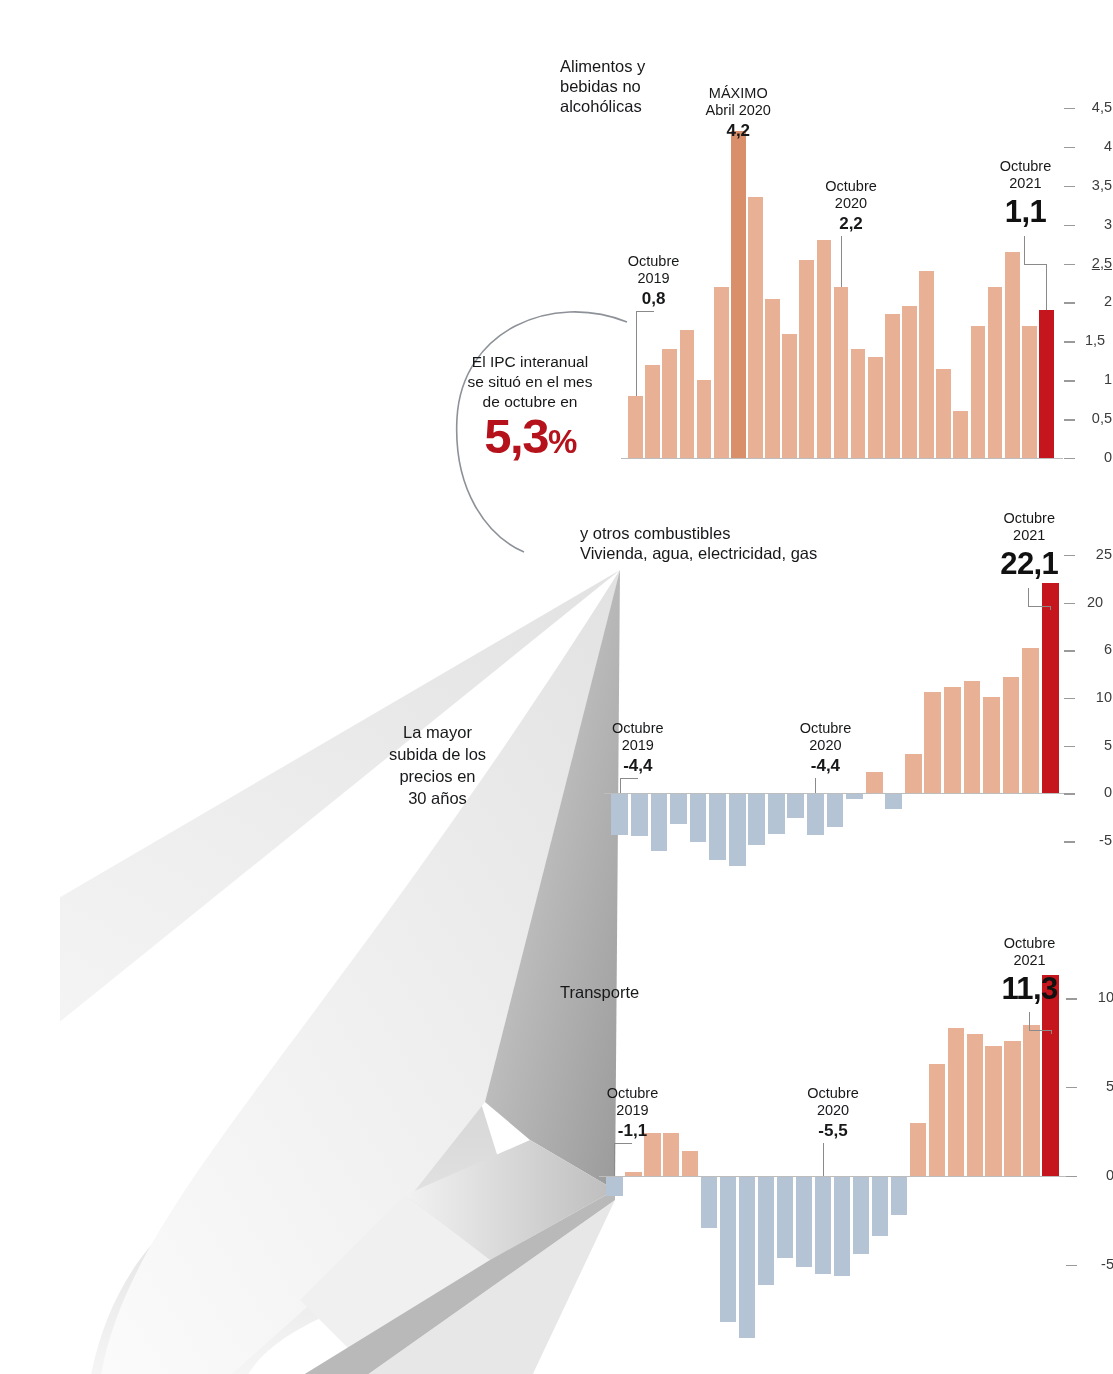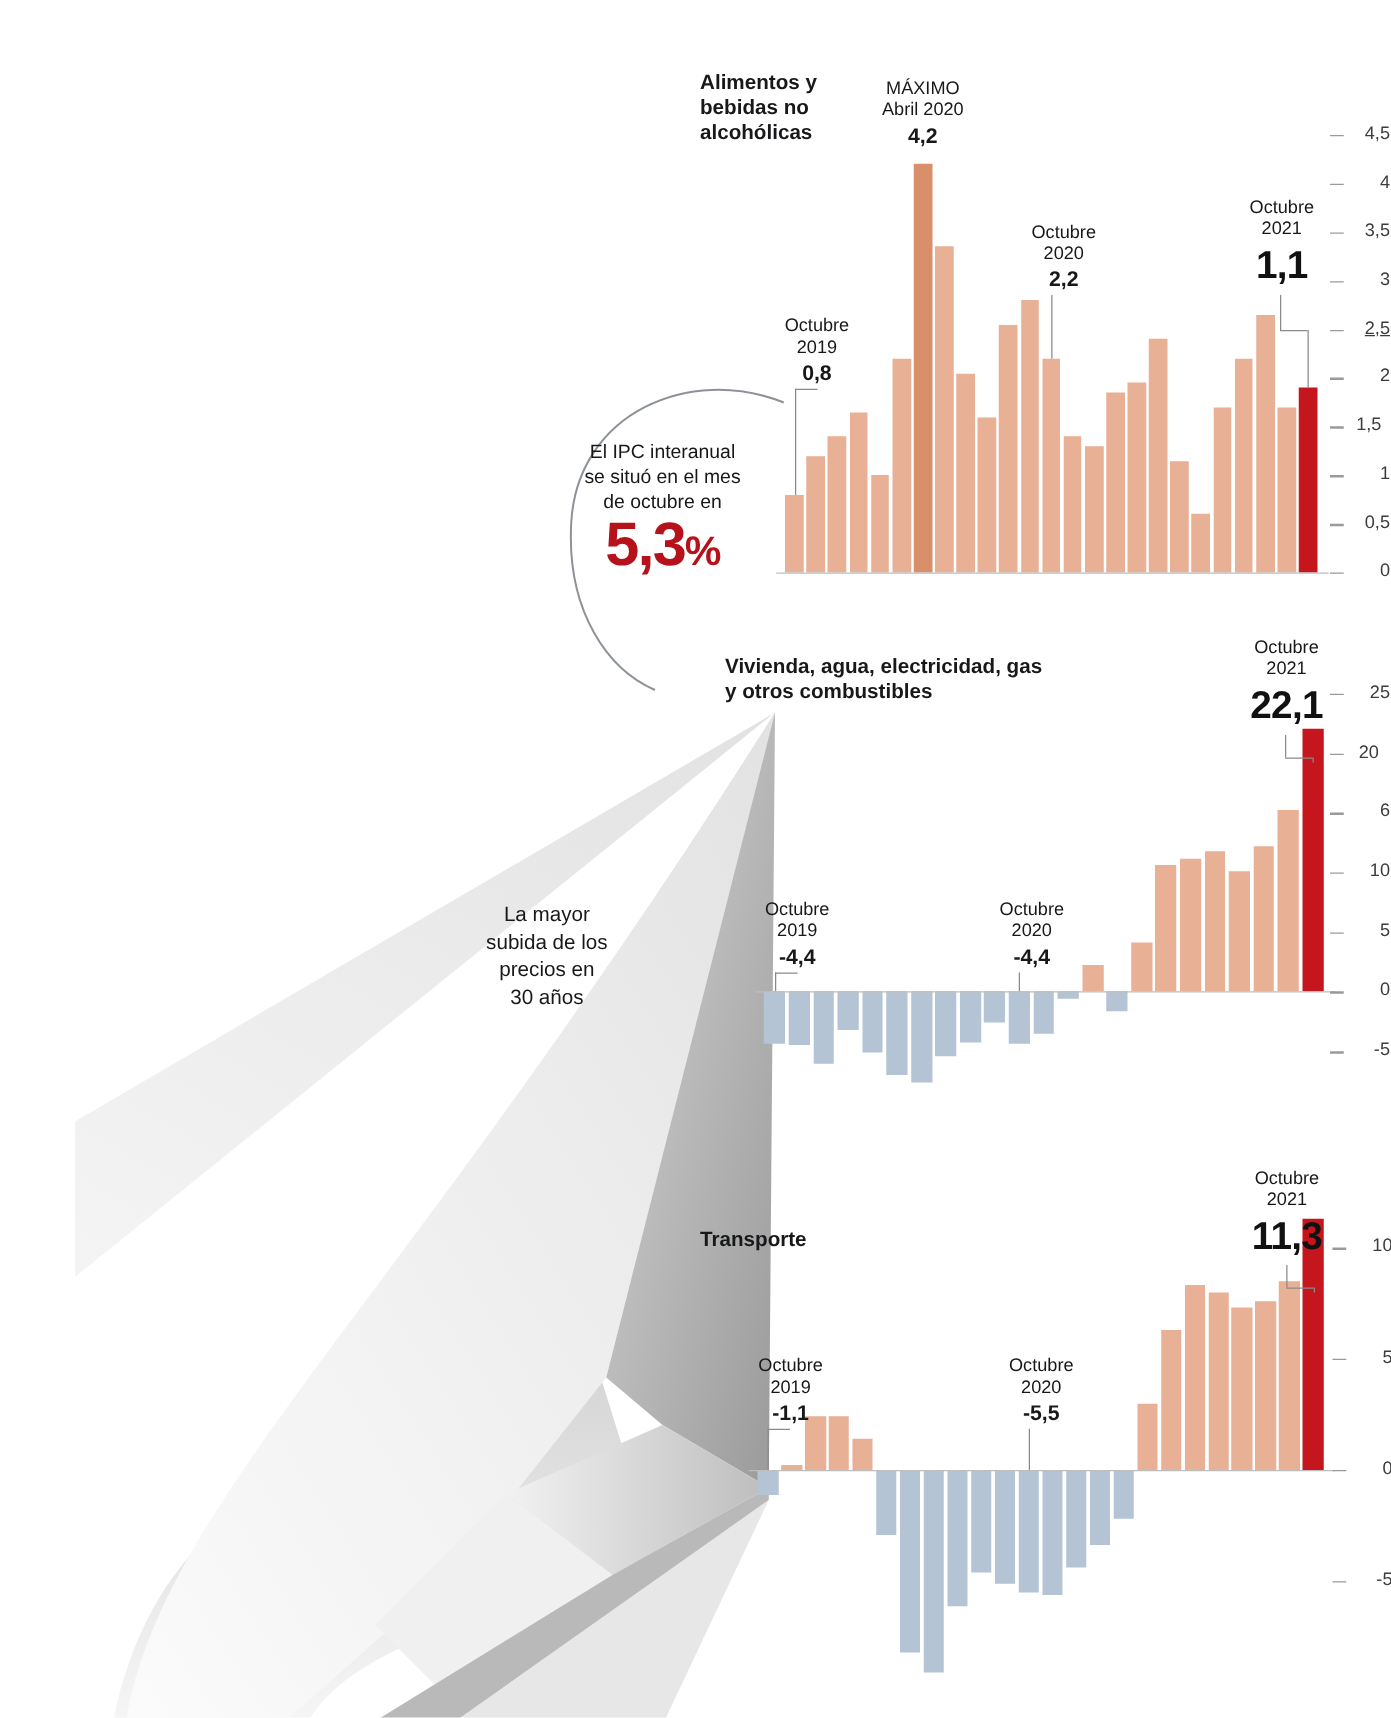--- a/index.html
+++ b/index.html
@@ -37,21 +37,21 @@
   .callout-big {
     position: absolute; left: 440px; top: 412px; width: 180px;
     text-align: center; font-weight: bold; color: #b5121b;
     font-size: 49px; letter-spacing: -1.5px; line-height: 1;
   }
   .callout-big .pct { font-size: 33px; }
 
   
   .chart { position: absolute; }
   .chart-title {
-    position: absolute; font-weight: bold; font-size: 16.5px;
+    position: absolute; font-weight: normal; font-size: 16.5px;
     line-height: 1.22; color: #17181a;
   }
   .plot { position: absolute; }
   .bar { position: absolute; bottom: 0; }
   .axis-line { position: absolute; background: #bdbdbd; height: 1px; }
   .tick-row { position: absolute; font-size: 14.5px; color: #3c3c3c; }
   .tick-dash {
     position: absolute; width: 11px; height: 1.4px; background: #9a9a9a;
   }
   .tick-label { position: absolute; text-align: right; width: 34px; }
@@ -185,21 +185,21 @@
         <div class="tick-row tick-label" style="left: 518px; top: 51px;">4,5</div>
       </div>
     <div id="ann-0">
         <div class="ann" style="left: 43.56px; top: 205px; width: 100px;">
           <div>Octubre</div>
           <div>2019</div>
           <span class="val">0,8</span>
         </div>
         <div class="leader" style="left: 75.56px; top: 263px; width: 18px; height: 1px; border-top-width: 1px;"></div>
         <div class="leader" style="left: 75.56px; top: 263px; width: 1px; height: 84.7778px; border-left-width: 1px;"></div>
-        <div class="ann" style="left: 128.28px; top: 15px; width: 100px;">
+        <div class="ann" style="left: 128.28px; top: 37px; width: 100px;">
           <div>MÁXIMO</div>
           <div>Abril 2020</div>
           <span class="val">4,2</span>
         </div>
         <div class="ann" style="left: 241px; top: 130px; width: 100px;">
           <div>Octubre</div>
           <div>2020</div>
           <span class="val">2,2</span>
         </div>
         <div class="leader" style="left: 281px; top: 188px; width: 1px; height: 50.8889px; border-left-width: 1px;"></div>
@@ -211,22 +211,22 @@
           <span class="num">1,1</span>
         </div>
         <div class="leader" style="left: 464.44px; top: 188px; width: 1px; height: 28px; border-left-width: 1px;"></div>
         <div class="leader" style="left: 464.44px; top: 216px; width: 22px; height: 1px; border-top-width: 1px;"></div>
         <div class="leader" style="left: 486.44px; top: 216px; width: 1px; height: 46.2222px; border-left-width: 1px;"></div>
       </div>
   </div>
 
   <div class="chart" id="chart-1" style="left:560px; top:490px; width:553px; height:450px;">
     <div class="chart-title" style="left:20px; top:33px; width:330px;">
+      <div>y otros combustibles</div>
       <div>Vivienda, agua, electricidad, gas</div>
-      <div>y otros combustibles</div>
     </div>
     <div class="plot" id="plot-1" style="left:50px; top:65px; width:450px; height:310px;">
         <div class="bar" title="-4.4" style="left: 1.37px; top: 238.46px; width: 16.83px; height: 41.97px; bottom: auto; background: rgb(180, 196, 212);"></div>
         <div class="bar" title="-4.5" style="left: 20.93px; top: 238.46px; width: 16.83px; height: 42.92px; bottom: auto; background: rgb(180, 196, 212);"></div>
         <div class="bar" title="-6" style="left: 40.5px; top: 238.46px; width: 16.83px; height: 57.23px; bottom: auto; background: rgb(180, 196, 212);"></div>
         <div class="bar" title="-3.2" style="left: 60.07px; top: 238.46px; width: 16.83px; height: 30.52px; bottom: auto; background: rgb(180, 196, 212);"></div>
         <div class="bar" title="-5.1" style="left: 79.63px; top: 238.46px; width: 16.83px; height: 48.65px; bottom: auto; background: rgb(180, 196, 212);"></div>
         <div class="bar" title="-7" style="left: 99.2px; top: 238.46px; width: 16.83px; height: 66.77px; bottom: auto; background: rgb(180, 196, 212);"></div>
         <div class="bar" title="-7.6" style="left: 118.76px; top: 238.46px; width: 16.83px; height: 72.49px; bottom: auto; background: rgb(180, 196, 212);"></div>
         <div class="bar" title="-5.4" style="left: 138.33px; top: 238.46px; width: 16.83px; height: 51.51px; bottom: auto; background: rgb(180, 196, 212);"></div>

